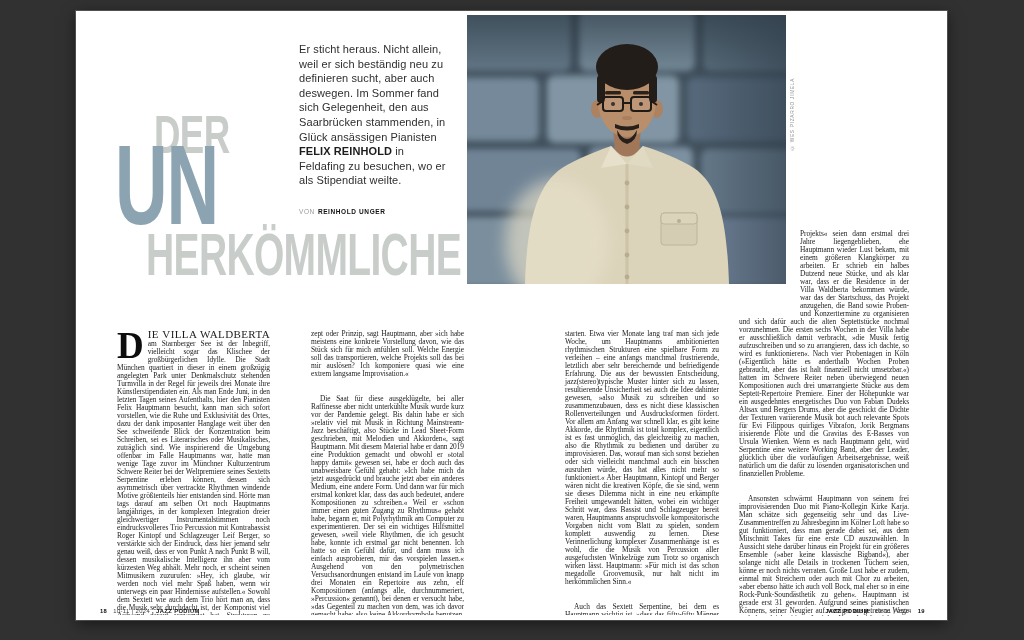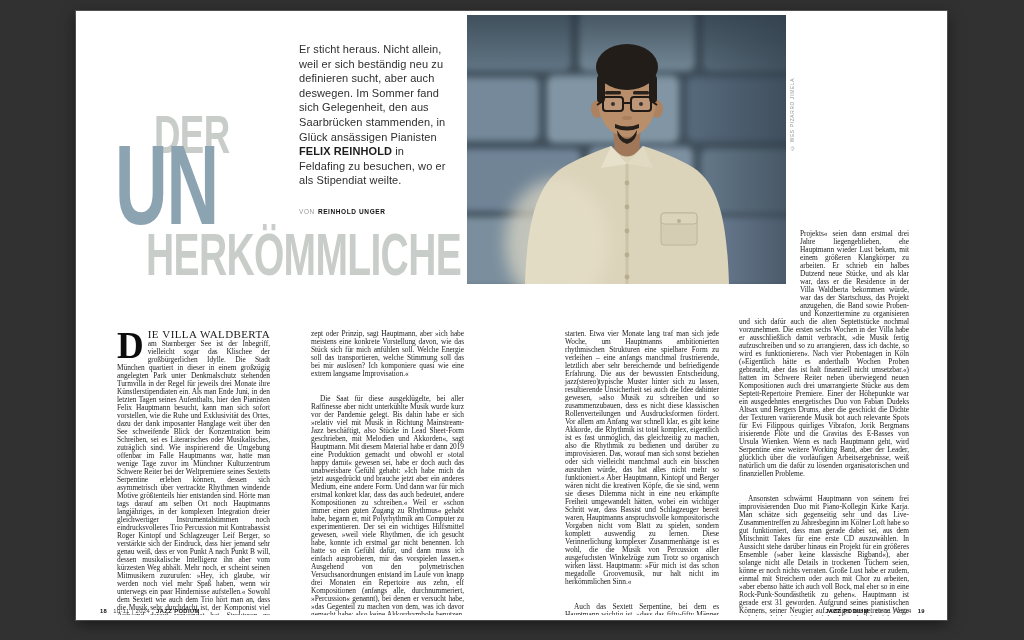--- a/index.html
+++ b/index.html
@@ -155,21 +155,21 @@
       <ellipse cx="90" cy="228" rx="52" ry="64" fill="#e8e1cb" opacity=".65" filter="url(#b8)"></ellipse>
     </svg>
   </div>
   <div class="photo-credit">© WES PIZARRO JIMELA</div>
 
   <div class="col c1">
     <p><span class="dropcap">D</span><span class="lead-caps">IE VILLA WALDBERTA</span><span> am Starnberger See ist der Inbegriff, vielleicht sogar das Klischee der großbürgerlichen Idylle. Die Stadt München quartiert in dieser in einem großzügig angelegten Park unter Denkmalschutz stehenden Turmvilla in der Regel für jeweils drei Monate ihre Künstlerstipendiaten ein. Als man Ende Juni, in den letzten Tagen seines Aufenthalts, hier den Pianisten Felix Hauptmann besucht, kann man sich sofort vorstellen, wie die Ruhe und Exklusivität des Ortes, dazu der dank imposanter Hanglage weit über den See schweifende Blick der Konzentration beim Schreiben, sei es Literarisches oder Musikalisches, zuträglich sind. Wie inspirierend die Umgebung offenbar im Falle Hauptmanns war, hatte man wenige Tage zuvor im Münchner Kulturzentrum Schwere Reiter bei der Weltpremiere seines Sextetts Serpentine erleben können, dessen sich asymmetrisch über vertrackte Rhythmen windende Motive größtenteils hier entstanden sind. Hörte man tags darauf am selben Ort noch Hauptmanns langjähriges, in der komplexen Integration dreier gleichwertiger Instrumentalstimmen noch eindrucksvolleres Trio Percussion mit Kontrabassist Roger Kintopf und Schlagzeuger Leif Berger, so verstärkte sich der Eindruck, dass hier jemand sehr genau weiß, dass er von Punkt A nach Punkt B will, dessen musikalische Intelligenz ihn aber vom kürzesten Weg abhält. Mehr noch, er scheint seinen Mitmusikern zuzurufen: »Hey, ich glaube, wir werden noch viel mehr Spaß haben, wenn wir unterwegs ein paar Hindernisse aufstellen.« Sowohl dem Sextett wie auch dem Trio hört man an, dass die Musik sehr durchdacht ist, der Komponist viel Aufwand darauf verwendet hat, Strukturen zu schaffen, die für die Musiker herausfordernd und für die Zuhörer unvorhersehbar sind. Aber man merkt auch, dass es nicht um intellektuellen Kitzel (allein) geht, sondern dass der geistige Vater dieser Klänge offenbar auch über ein gutes Bauchgefühl verfügt, bei aller Komplexität an der Kopflastigkeit vorbeizumanövrieren. Er folge beim Komponieren keinem Kon-</span></p>
   </div>
 
   <div class="col c2">
-    <p>zept oder Prinzip, sagt Hauptmann, aber »ich habe meistens eine konkrete Vorstellung davon, wie das Stück sich für mich anfühlen soll. Welche Energie soll das transportieren, welche Stimmung soll das bei mir auslösen? Ich komponiere quasi wie eine extrem langsame Improvisation.«</p>
+    <p>zept oder Prinzip, sagt Hauptmann, aber »ich habe meistens eine konkrete Vorstellung davon, wie das Stück sich für mich anfühlen soll. Welche Energie soll das transportieren, welche Projekts soll das bei mir auslösen? Ich komponiere quasi wie eine extrem langsame Improvisation.«</p>
     <p class="indent">Die Saat für diese ausgeklügelte, bei aller Raffinesse aber nicht unterkühlte Musik wurde kurz vor der Pandemie gelegt. Bis dahin habe er sich »relativ viel mit Musik in Richtung Mainstream-Jazz beschäftigt, also Stücke in Lead Sheet-Form geschrieben, mit Melodien und Akkorden«, sagt Hauptmann. Mit diesem Material habe er dann 2019 eine Produktion gemacht und obwohl er »total happy damit« gewesen sei, habe er doch auch das unabweisbare Gefühl gehabt: »Ich habe mich da jetzt ausgedrückt und brauche jetzt aber ein anderes Medium, eine andere Form. Und dann war für mich erstmal konkret klar, dass das auch bedeutet, andere Kompositionen zu schreiben.« Weil er »schon immer einen guten Zugang zu Rhythmus« gehabt habe, begann er, mit Polyrhythmik am Computer zu experimentieren. Der sei ein wichtiges Hilfsmittel gewesen, »weil viele Rhythmen, die ich gesucht habe, konnte ich erstmal gar nicht benennen. Ich hatte so ein Gefühl dafür, und dann muss ich einfach ausprobieren, mir das vorspielen lassen.« Ausgehend von den polymetrischen Versuchsanordnungen entstand im Laufe von knapp drei Monaten ein Repertoire aus zehn, elf Kompositionen (anfangs alle, durchnummeriert, »Percussion« genannt), bei denen er versucht habe, »das Gegenteil zu machen von dem, was ich davor gemacht habe: also keine Akkordsymbole benutzen, Platz schaffen, die Idee auszuarbeiten, dass vor allem der Bass in dem Kontext wirklich eine eigene Stimme ist und nicht so ein Schatten vom Klavier oder von diesem gedoppelt oder davon abgeleitet.« Kaum war die erste Probe ausgemacht, kam Covid samt Lockdown. Da Hauptmann, Kintopf und Berger alle in Köln wohnen und pandemiebedingt viel Zeit hatten, auch eine gute Gelegenheit, das Projekt Percussion zu</p>
   </div>
 
   <div class="col c3">
     <p>starten. Etwa vier Monate lang traf man sich jede Woche, um Hauptmanns ambitionierten rhythmischen Strukturen eine spielbare Form zu verleihen – eine anfangs manchmal frustrierende, letztlich aber sehr bereichernde und befriedigende Erfahrung. Die aus der bewussten Entscheidung, jazz(stereo)typische Muster hinter sich zu lassen, resultierende Unsicherheit sei auch die Idee dahinter gewesen, »also Musik zu schreiben und so zusammenzubauen, dass es nicht diese klassischen Rollenverteilungen und Ausdrucksformen fördert. Vor allem am Anfang war schnell klar, es gibt keine Akkorde, die Rhythmik ist total komplex, eigentlich ist es fast unmöglich, das gleichzeitig zu machen, also die Rhythmik zu bedienen und darüber zu improvisieren. Das, worauf man sich sonst beziehen oder sich vielleicht manchmal auch ein bisschen ausruhen würde, das hat alles nicht mehr so funktioniert.« Aber Hauptmann, Kintopf und Berger wären nicht die kreativen Köpfe, die sie sind, wenn sie dieses Dilemma nicht in eine neu erkämpfte Freiheit umgewandelt hätten, wobei ein wichtiger Schritt war, dass Bassist und Schlagzeuger bereit waren, Hauptmanns anspruchsvolle kompositorische Vorgaben nicht vom Blatt zu spielen, sondern komplett auswendig zu lernen. Diese Verinnerlichung komplexer Zusammenhänge ist es wohl, die die Musik von Percussion aller ausgefuchsten Winkelzüge zum Trotz so organisch wirken lässt. Hauptmann: »Für mich ist das schon megadolle Groovemusik, nur halt nicht im herkömmlichen Sinn.«</p>
     <p class="indent">Auch das Sextett Serpentine, bei dem es Hauptmann wichtig ist, »dass das fifty-fifty Männer und nicht männlich gelesene Personen sind«, wurzelt letztlich in einer Pandemieerfahrung. Hauptmann hatte ein Programm für ein Septett geschrieben, Klaviertrio plus Cello, Altsaxophon und zwei Sängerinnen. »Das haben wir dann eine Woche in Köln geprobt, dann hatte ich drei Tage ein Studio in Osnabrück gemietet, wir sind hingefahren, haben aufgebaut und dann habe ich in der Nacht vorm ersten Aufnahmetag Corona bekommen.« Die Stücke dieses »perfekt gescheiterten</p>
   </div>
 
   <div class="col c4">
     <div class="photo-spacer"></div>

